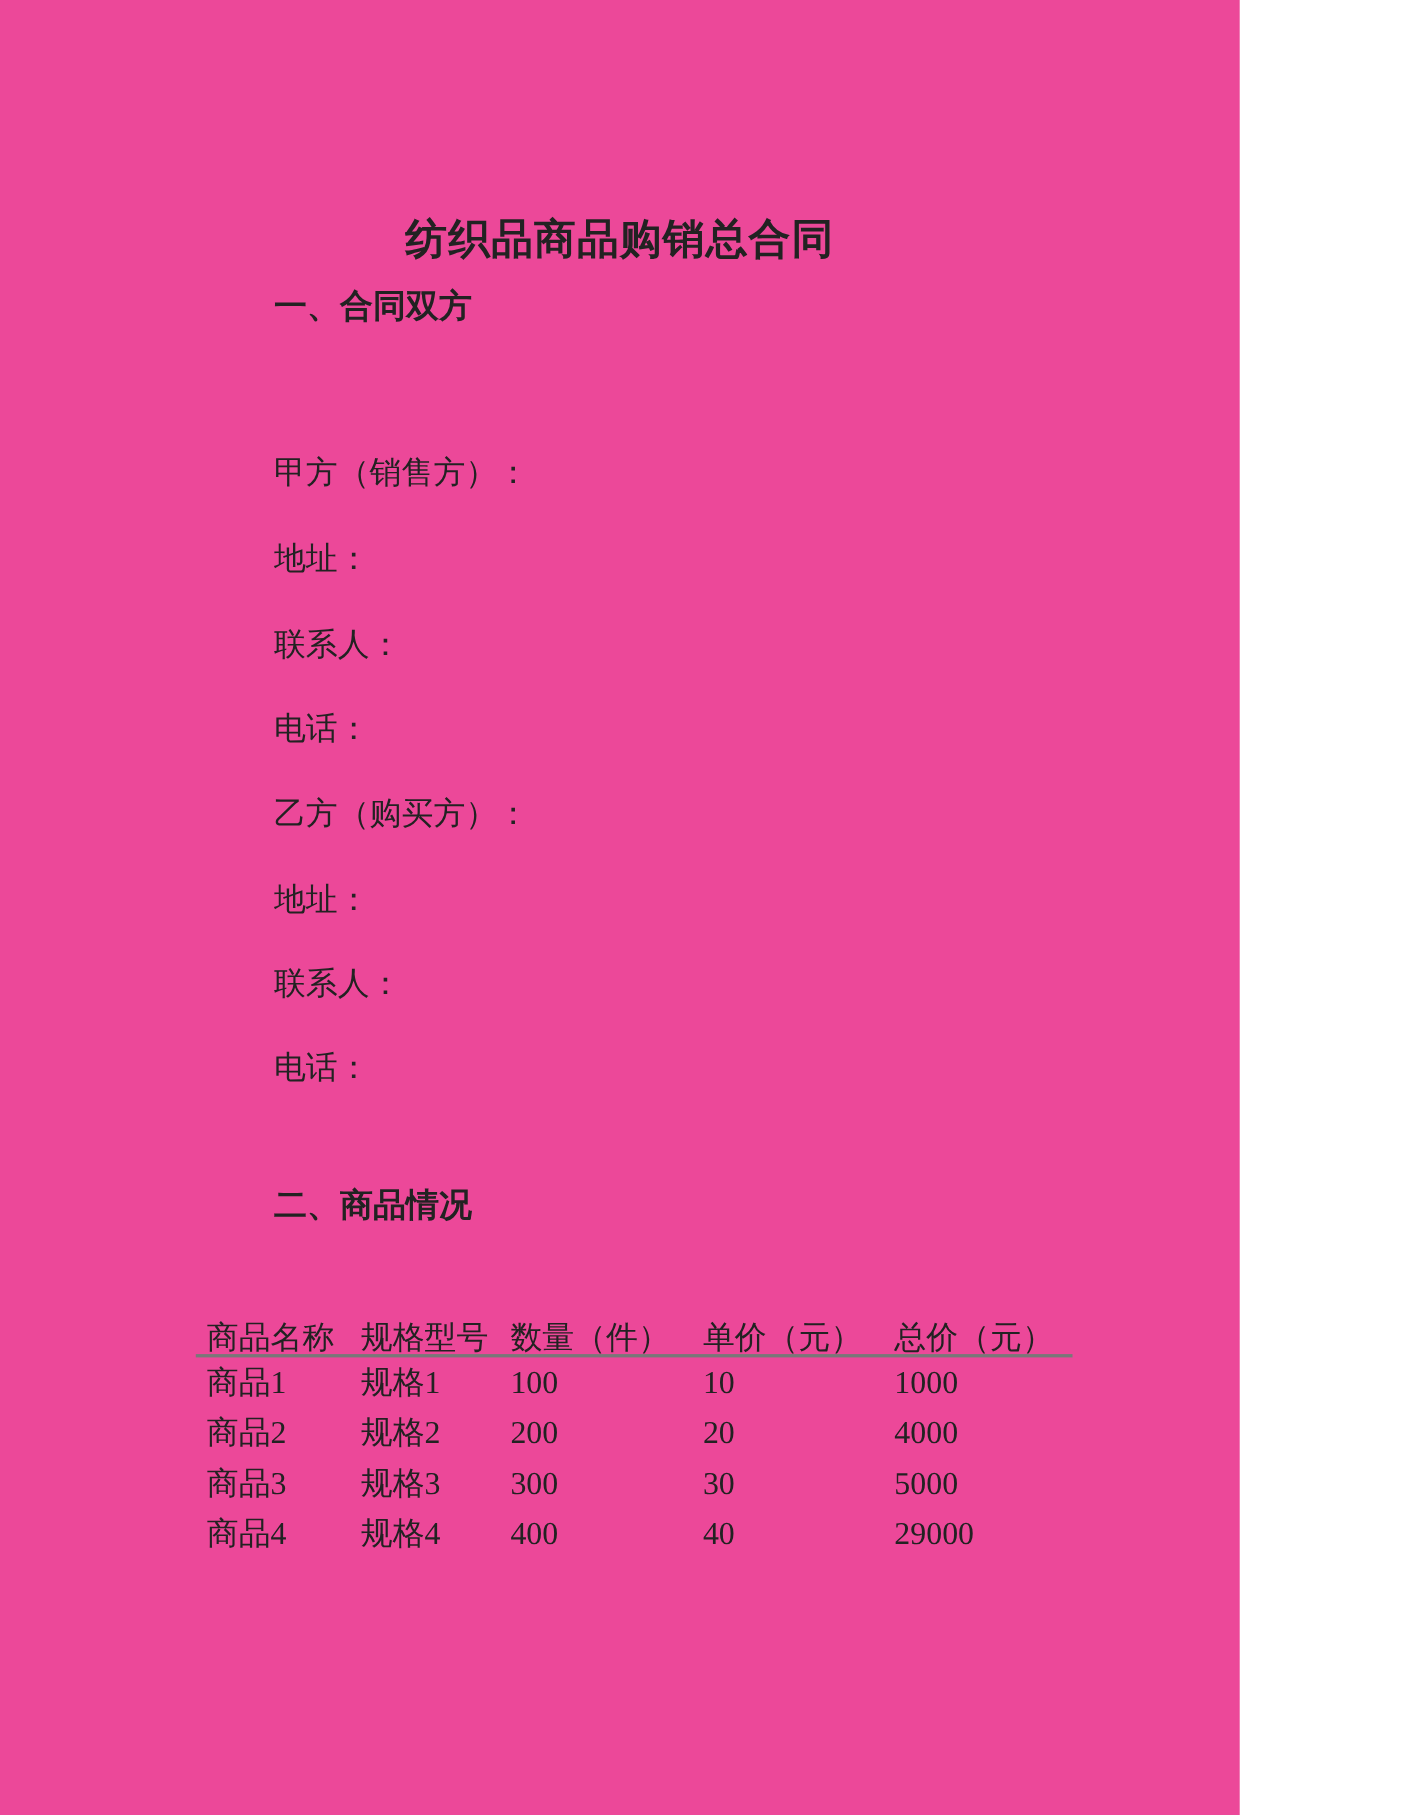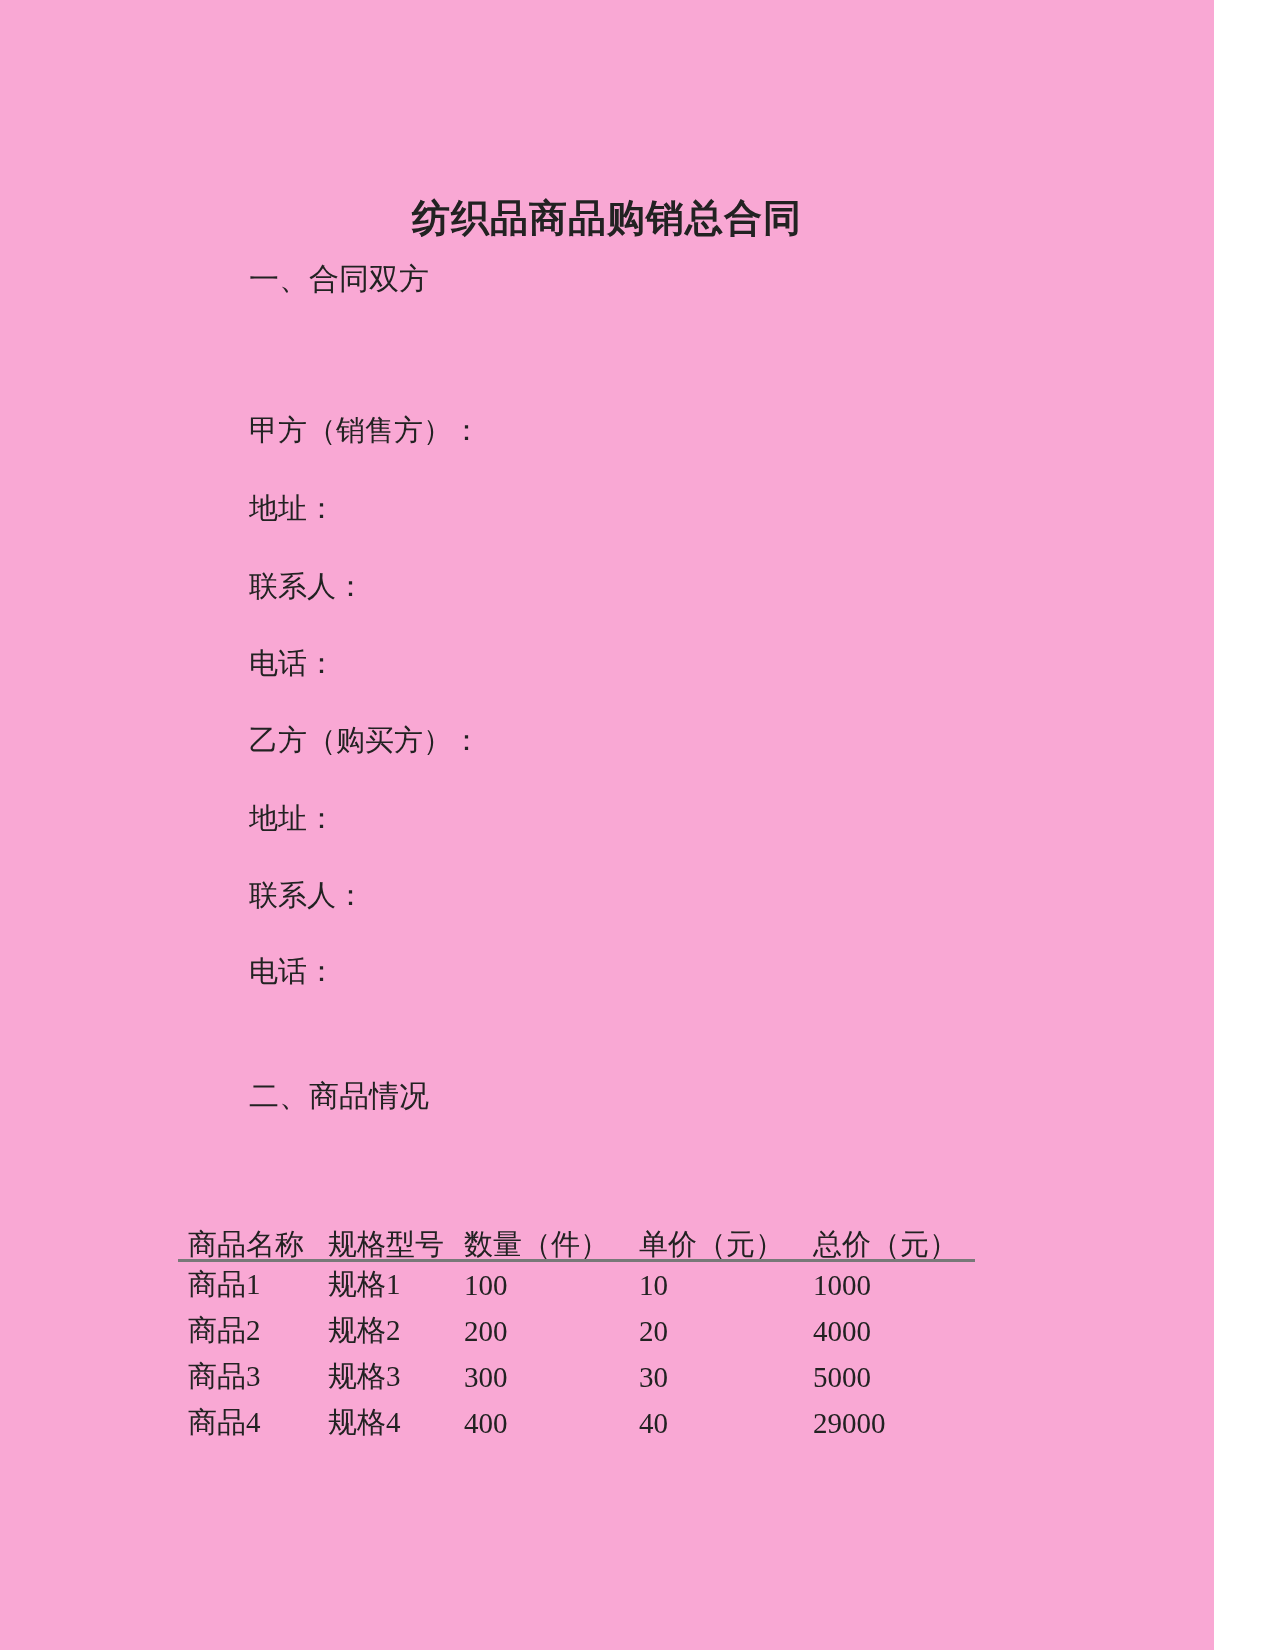--- a/index.html
+++ b/index.html
@@ -2,23 +2,23 @@
 <html><head>
 <meta charset="utf-8">
 <style>
   html, body {
     margin: 0;
     padding: 0;
     background: #ffffff;
   }
   .page {
     position: relative;
-    width: 1214px;
+    width: 1127px;
     height: 1650px;
-    background: #f9a8d4;
+    background: #ec4899;
     overflow: hidden;
     font-family: "Liberation Serif", "DejaVu Serif", serif;
     color: #222222;
   }
   .title {
     position: absolute;
     top: 197px;
     left: 0;
     width: 100%;
     margin: 0;
@@ -29,29 +29,28 @@
     letter-spacing: 1px;
   }
   .line {
     position: absolute;
     left: 249px;
     font-size: 29px;
     line-height: 31px;
     white-space: nowrap;
   }
   .heading {
-    font-weight: normal;
+    font-weight: bold;
     font-size: 30px;
   }
   .goods-table {
     position: absolute;
     left: 178px;
     top: 1201px;
     width: 797px;
-    margin-top: 28px;
   }
   .trow {
     display: grid;
     grid-template-columns: 140px 136px 175px 174px 162px;
     padding-left: 10px;
     box-sizing: border-box;
     font-size: 29px;
   }
   .thead-row {
     height: 30px;

